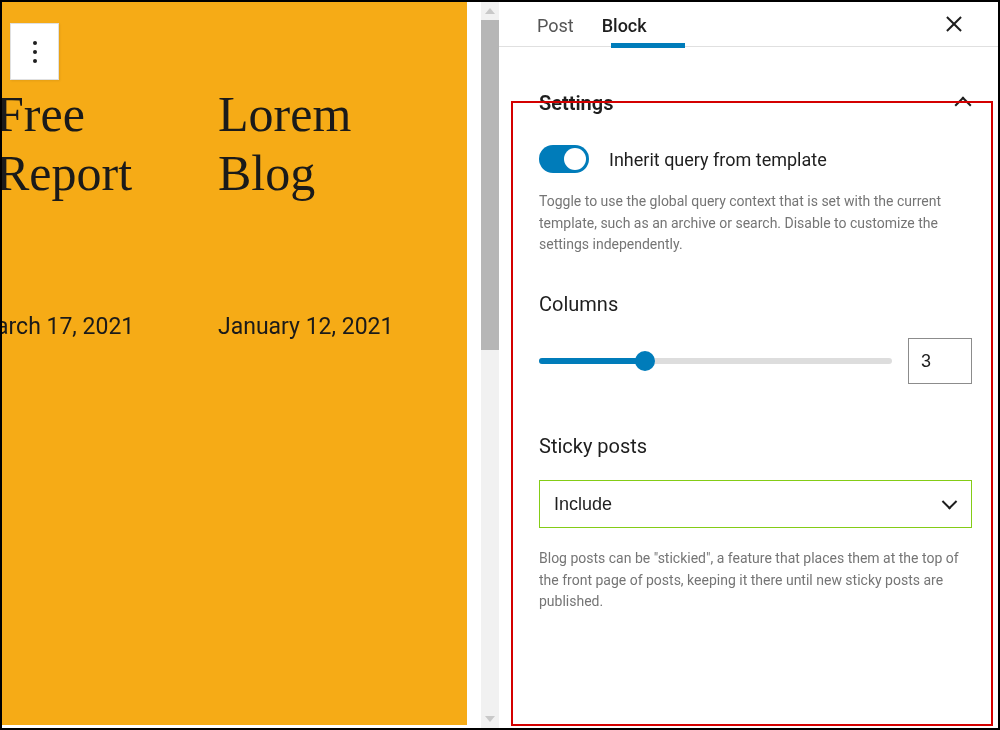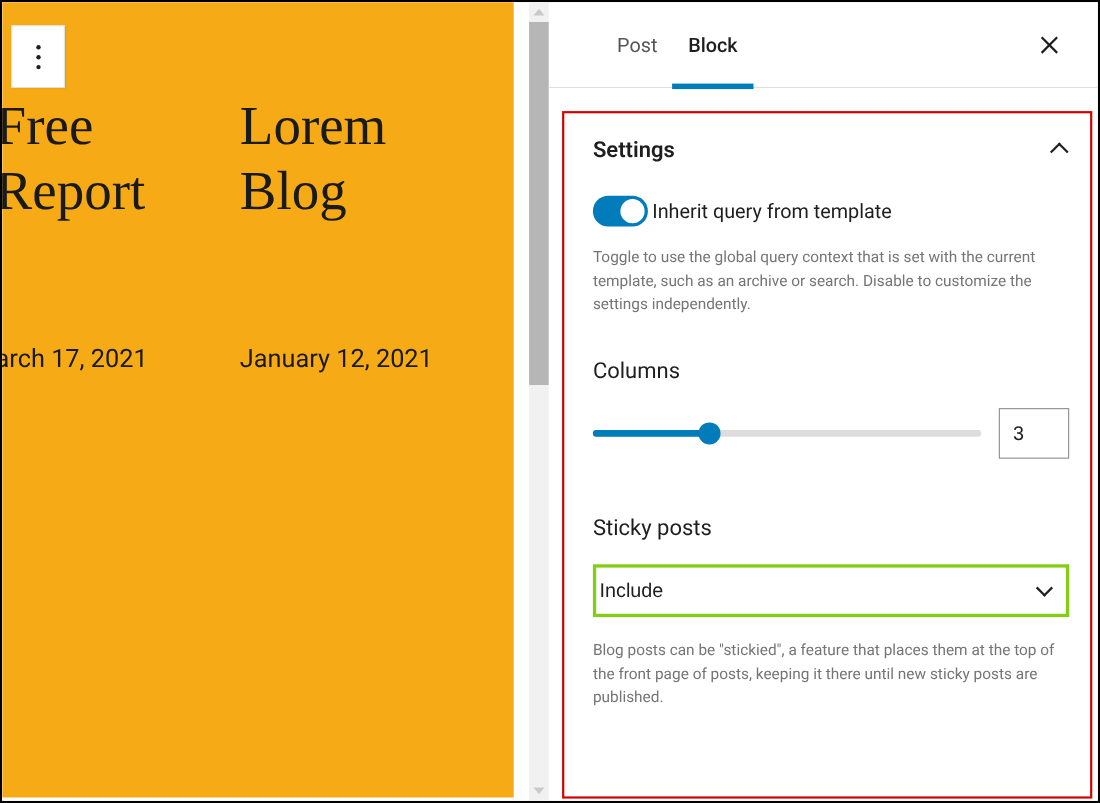--- a/index.html
+++ b/index.html
@@ -85,22 +85,22 @@
   
   .sidebar {
     flex: 1;
     height: 100%;
     position: relative;
     background: #fff;
   }
   .tabs-row {
     display: flex;
     align-items: center;
-    padding: 0 26px 0 48px;
-    height: 78px;
+    padding: 0 26px 0 24px;
+    height: 45px;
     border-bottom: 1px solid #e0e0e0;
     position: relative;
   }
   .tab {
     font-size: 18px;
     color: #555;
     padding: 18px 14px 16px;
     cursor: pointer;
   }
   .tab.active {
@@ -147,21 +147,21 @@
     width: 18px; height: 18px; position: relative;
   }
   .chevron::before {
     content:""; position:absolute; top: 5px; left: 3px;
     width: 10px; height: 10px;
     border-left: 2px solid #1e1e1e;
     border-top: 2px solid #1e1e1e;
     transform: rotate(45deg);
   }
   .toggle-row {
-    display:flex; align-items:center; gap: 4px;
+    display:flex; align-items:center; gap: 20px;
     margin-bottom: 18px;
   }
   .switch {
     width: 50px; height: 28px;
     background: #007cba;
     border-radius: 14px;
     position: relative;
     cursor: pointer;
     flex-shrink: 0;
   }
@@ -201,24 +201,24 @@
     padding: 0 12px;
     color: #1e1e1e;
     background:#fff;
   }
   .select-wrap {
     position: relative;
     margin-bottom: 20px;
   }
   .select {
     width: 100%; height: 48px;
-    border: 3px solid #84cc16;
+    border: 1px solid #84cc16;
     background: #fff;
     font-size: 18px;
-    padding: 0 3px;
+    padding: 0 14px;
     appearance: none;
     color: #1e1e1e;
     cursor: pointer;
   }
   .select-arrow {
     position: absolute; right: 16px; top: 50%; transform: translateY(-65%);
     width: 12px; height: 12px;
     pointer-events: none;
   }
   .select-arrow::before {

